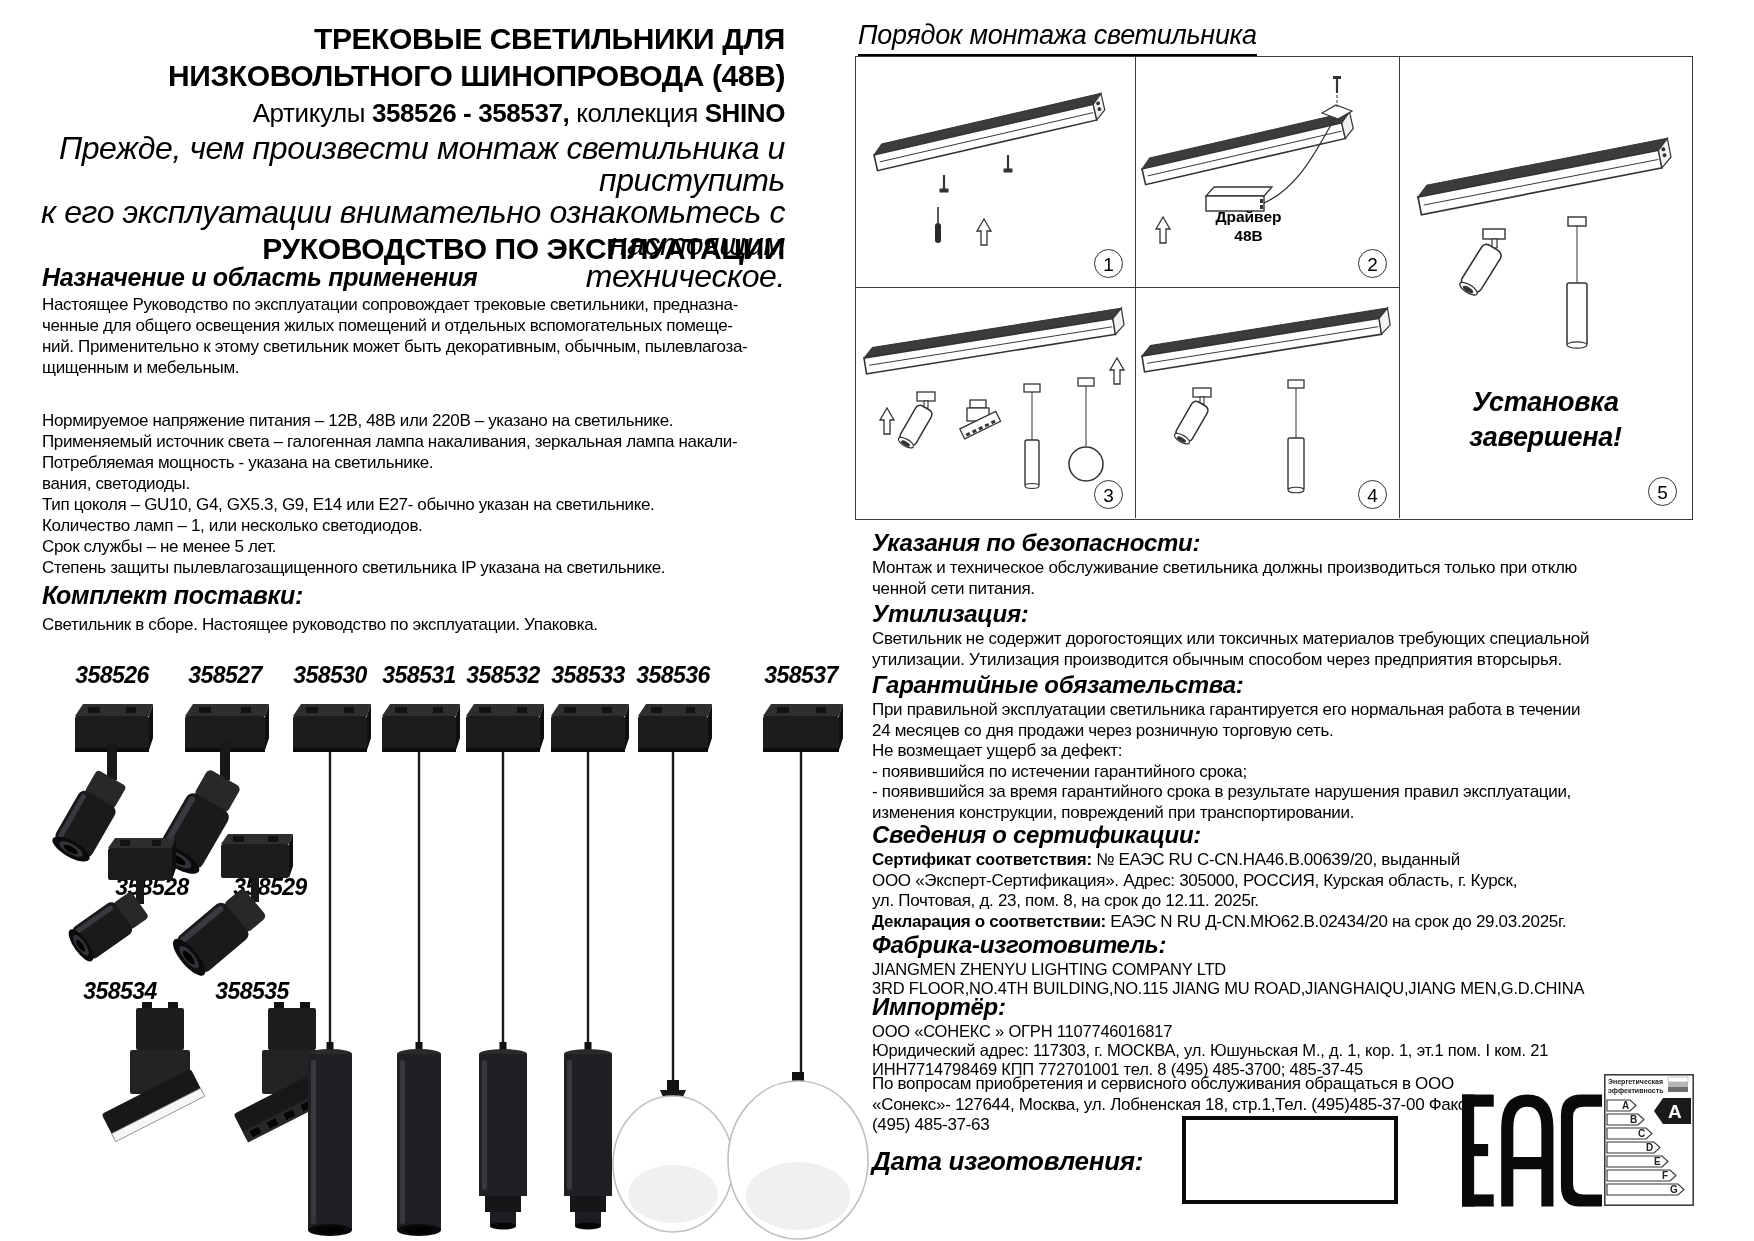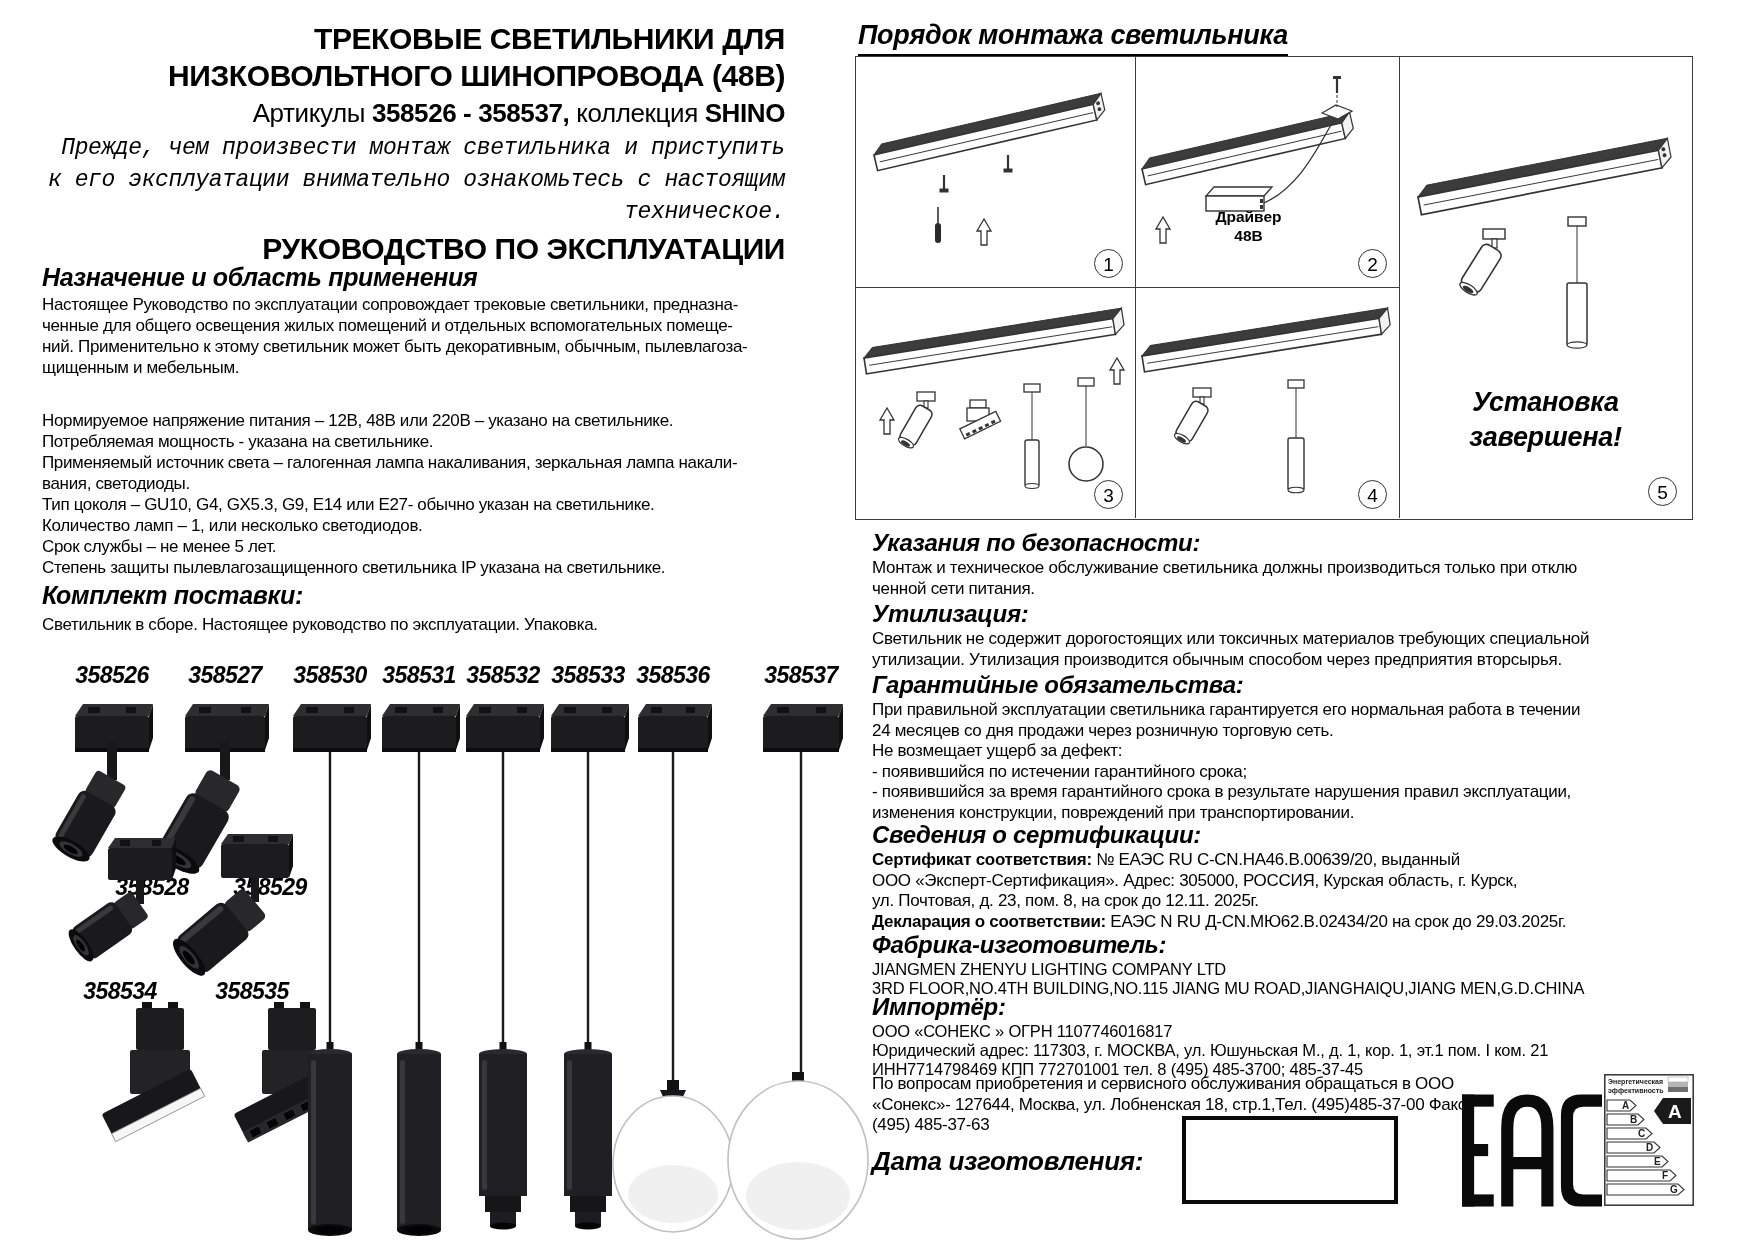--- a/index.html
+++ b/index.html
@@ -4,30 +4,30 @@
 <style>
   html,body{margin:0;padding:0;background:#888;}
   .page{position:relative;width:1754px;height:1241px;background:#fff;
         font-family:"Liberation Sans",sans-serif;color:#000;overflow:hidden;margin:0 auto;}
   .abs{position:absolute;}
   .ctr{text-align:right;}
   .bold{font-weight:bold;}
   .ital{font-style:italic;}
   .title{left:40px;top:20px;width:745px;font-size:30px;font-weight:bold;line-height:37px;letter-spacing:-0.4px;}
   .articles{left:40px;top:98px;width:745px;font-size:26px;letter-spacing:-0.4px;}
-  .notice{left:40px;top:132px;width:745px;font-size:23px;line-height:32px;letter-spacing:-0.4px;font-family:Liberation Mono, monospace;}
+  .notice{left:40px;top:132px;width:745px;font-size:32px;line-height:32px;letter-spacing:-0.4px;}
   .manual-title{left:40px;top:232px;width:745px;font-size:30px;font-weight:bold;letter-spacing:-0.4px;}
   .lc-h{position:absolute;left:42px;width:740px;font-size:25px;line-height:27px;font-style:italic;font-weight:bold;letter-spacing:-0.3px;}
   .lc-body{position:absolute;left:42px;width:742px;font-size:17px;line-height:21px;letter-spacing:-0.35px;}
   .rc-h{font-size:24px;line-height:26px;font-style:italic;font-weight:bold;letter-spacing:-0.3px;margin-bottom:2px;}
   .rc-sec{position:absolute;left:872px;width:825px;}
   .rc-line{font-size:17px;line-height:20.5px;letter-spacing:-0.3px;}
   .sm-line{font-size:16.5px;line-height:19px;letter-spacing:-0.2px;}
   .plabel{position:absolute;transform:translateX(-50%);font-style:italic;font-weight:bold;font-size:23px;white-space:nowrap;letter-spacing:-0.5px;}
-  .mont-h{left:858px;top:20px;font-size:27px;font-style:italic;font-weight:bold;border-bottom:2.5px solid #000;padding-bottom:3px;letter-spacing:-0.3px;text-align:center;}
+  .mont-h{left:858px;top:20px;font-size:27px;font-style:italic;font-weight:normal;border-bottom:2.5px solid #000;padding-bottom:3px;letter-spacing:-0.3px;text-align:center;}
   .grid{left:855px;top:56px;width:838px;height:464px;border:1.5px solid #3c3c3c;box-sizing:border-box;}
   .panel{position:absolute;box-sizing:border-box;}
   .p1{left:0;top:0;width:280px;height:231px;border-right:1.5px solid #3c3c3c;border-bottom:1.5px solid #3c3c3c;}
   .p2{left:280px;top:0;width:264px;height:231px;border-right:1.5px solid #3c3c3c;border-bottom:1.5px solid #3c3c3c;}
   .p5{left:544px;top:0;width:291px;height:461px;}
   .p3{left:0;top:231px;width:280px;height:230px;border-right:1.5px solid #3c3c3c;}
   .p4{left:280px;top:231px;width:264px;height:230px;border-right:1.5px solid #3c3c3c;}
   .circ{position:absolute;right:12px;bottom:9px;width:29px;height:29px;border:1.6px solid #333;border-radius:50%;
         font-size:19px;line-height:29px;text-align:center;box-sizing:border-box;}
   .driver-label{position:absolute;left:45px;top:150px;width:135px;text-align:center;font-size:15.5px;font-weight:bold;line-height:19px;}
@@ -61,22 +61,22 @@
   <div class="lc-h" style="top:264px">Назначение и область применения</div>
   <div class="lc-body" style="top:294px">
     <div>Настоящее Руководство по эксплуатации сопровождает трековые светильники, предназна-</div>
     <div>ченные для общего освещения жилых помещений и отдельных вспомогательных помеще-</div>
     <div>ний. Применительно к этому светильник может быть декоративным, обычным, пылевлагоза-</div>
     <div>щищенным и мебельным.</div>
   </div>
 
   <div class="lc-body" style="top:410px">
     <div>Нормируемое напряжение питания – 12В, 48В или 220В – указано на светильнике.</div>
+    <div>Применяемый источник света – галогенная лампа накаливания, зеркальная лампа накали-</div>
     <div>Потребляемая мощность - указана на светильнике.</div>
-    <div>Применяемый источник света – галогенная лампа накаливания, зеркальная лампа накали-</div>
     <div>вания, светодиоды.</div>
     <div>Тип цоколя – GU10, G4, GX5.3, G9, Е14 или Е27- обычно указан на светильнике.</div>
     <div>Количество ламп – 1, или несколько светодиодов.</div>
     <div>Срок службы – не менее 5 лет.</div>
     <div>Степень защиты пылевлагозащищенного светильника IP указана на светильнике.</div>
   </div>
 
   <div class="lc-h" style="top:582px">Комплект поставки:</div>
   <div class="lc-body" style="top:614px">Светильник в сборе. Настоящее руководство по эксплуатации. Упаковка.</div>
 

